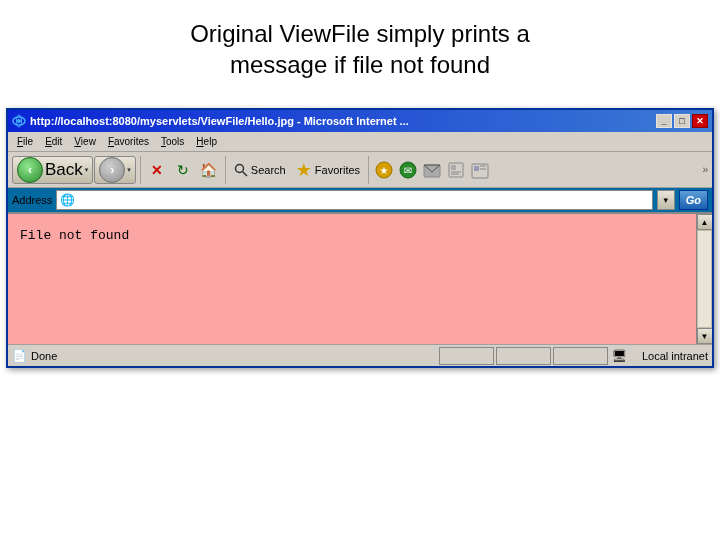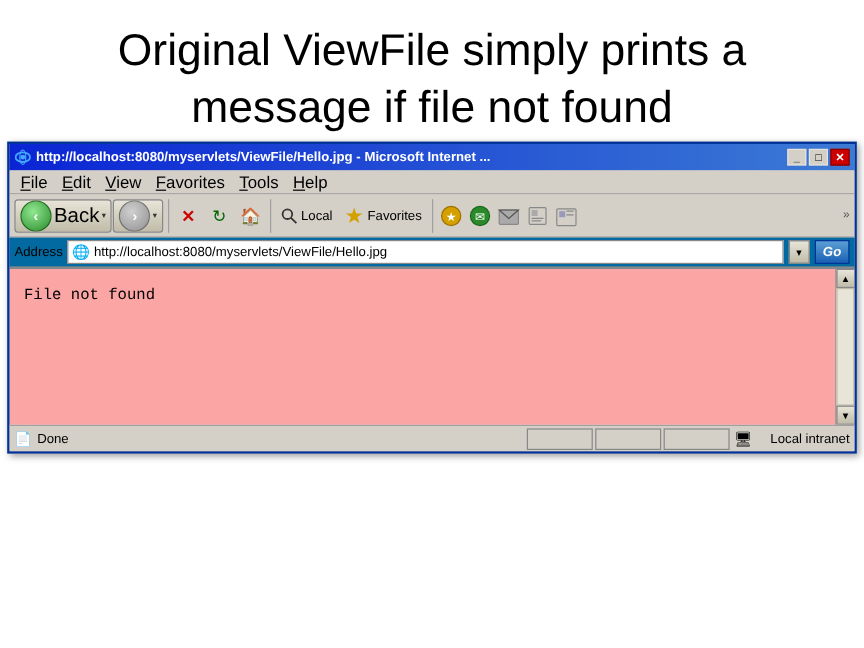--- a/index.html
+++ b/index.html
@@ -15,26 +15,26 @@
       width: 720px;
       height: 540px;
       background: #ffffff;
       display: flex;
       flex-direction: column;
       align-items: center;
       padding: 18px 40px 10px 40px;
     }
 
     .slide-title {
-      font-size: 37px;
+      font-size: 24px;
       font-weight: normal;
       color: #000000;
       text-align: center;
       line-height: 1.3;
-      margin-bottom: 4px;
+      margin-bottom: 28px;
       font-family: Arial, sans-serif;
     }
 
     
     .browser-window {
       width: 708px;
       border: 2px solid #003399;
       background: #d4d0c8;
       box-shadow: 2px 2px 6px rgba(0,0,0,0.4);
     }
@@ -108,21 +108,21 @@
       background: #d4d0c8;
       height: 20px;
       display: flex;
       align-items: center;
       padding: 0 4px;
       gap: 2px;
       border-bottom: 1px solid #a0a0a0;
     }
 
     .menu-item {
-      font-size: 14px;
+      font-size: 10px;
       padding: 1px 5px;
       color: #000;
       cursor: pointer;
       font-family: 'Segoe UI', Tahoma, Arial, sans-serif;
     }
 
     .menu-item span {
       text-decoration: underline;
     }
 
@@ -524,21 +524,21 @@
         <span class="home-icon">🏠</span>
       </div>
 
       <div class="toolbar-divider"></div>
 
       <div class="search-btn">
         <svg class="magnifier" viewBox="0 0 14 14" xmlns="http://www.w3.org/2000/svg">
           <circle cx="5.5" cy="5.5" r="4" fill="none" stroke="#333" stroke-width="1.5"></circle>
           <line x1="8.5" y1="8.5" x2="13" y2="13" stroke="#333" stroke-width="1.5"></line>
         </svg>
-        <span class="search-text">Local</span>
+        <span class="search-text">Search</span>
       </div>
 
       <div class="search-btn">
         <span class="star-icon">★</span>
         <span class="fav-text">Favorites</span>
       </div>
 
       <div class="toolbar-divider"></div>
 
       <div class="media-icons">
@@ -578,21 +578,20 @@
         </div>
       </div>
 
       <div class="chevron-right">»</div>
     </div>
 
     <div class="address-bar">
       <span class="address-label">Address</span>
       <div class="address-input-wrap">
         <span class="address-globe">🌐</span>
-        <span class="address-url">http://localhost:8080/myservlets/ViewFile/Hello.jpg</span>
       </div>
       <div class="address-dropdown">▾</div>
       <button class="go-btn">Go</button>
     </div>
 
     <div class="content-wrapper">
       <div class="content-area content-main">
         <span class="file-not-found">File not found</span>
       </div>
       <div class="scrollbar" style="height:130px;">

